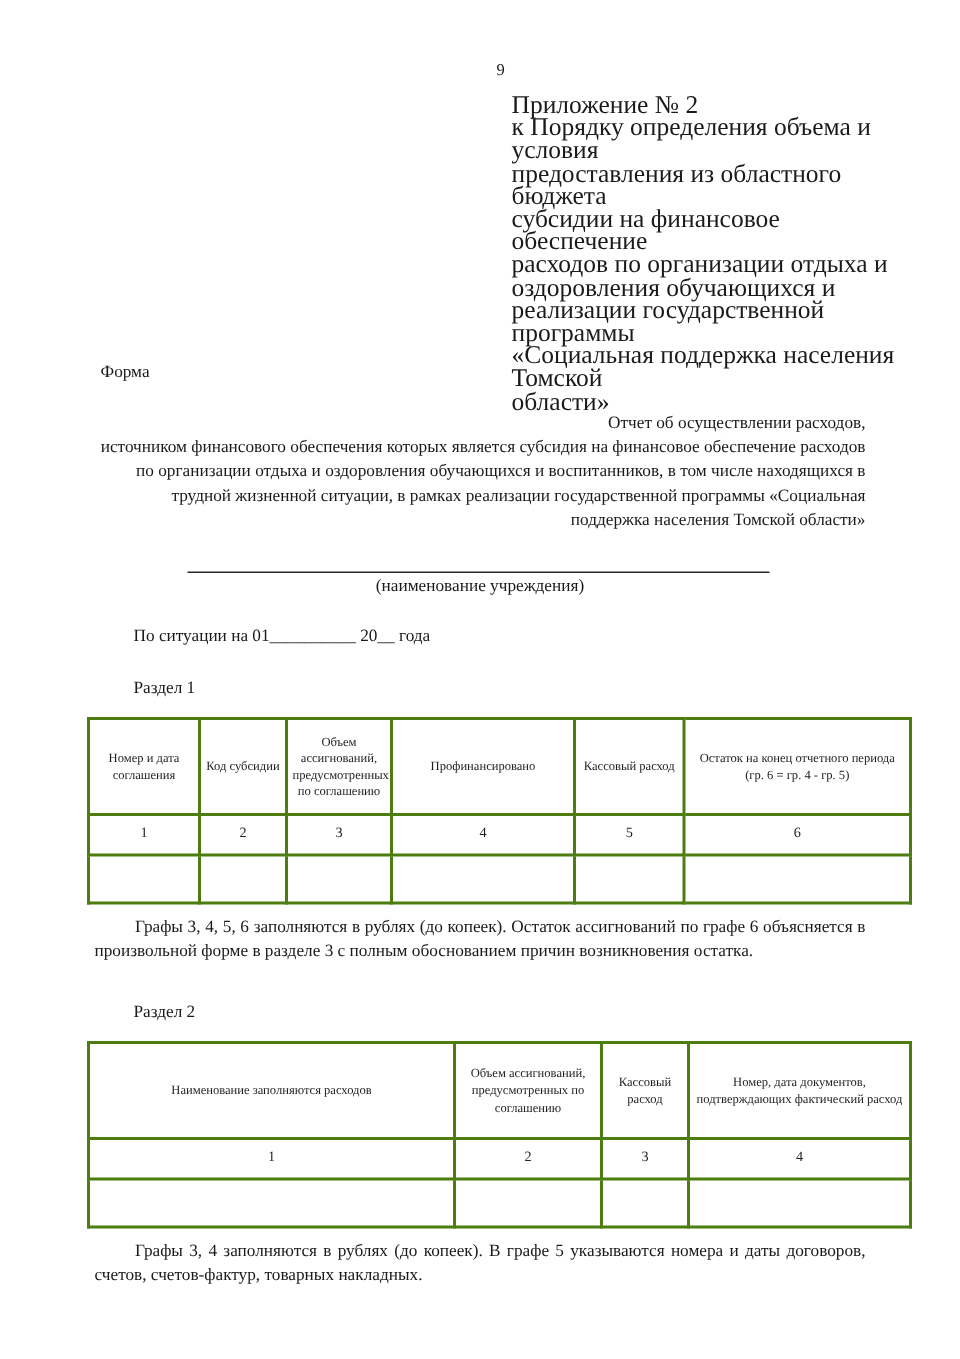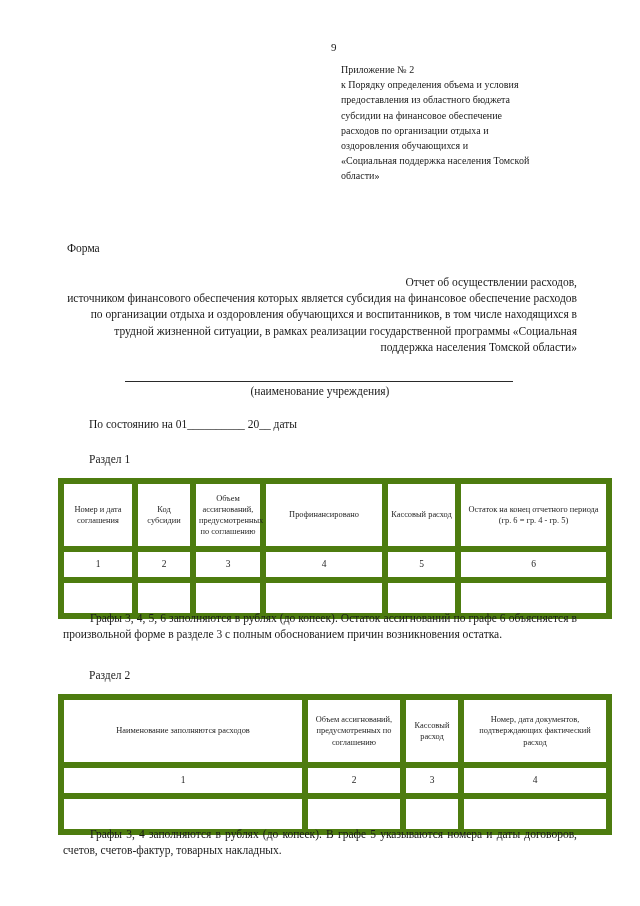--- a/index.html
+++ b/index.html
@@ -31,21 +31,21 @@
     font-size: 11px;
     line-height: 13px;
   }
 
   
   .approval-block {
     position: absolute;
     left: 341px;
     top: 62px;
     width: 266px;
-    font-size: 10px;
+    font-size: 17px;
     line-height: 15.2px;
     text-align: left;
   }
   .approval-block div { white-space: pre-wrap; }
 
   
   .forma-label {
     position: absolute;
     left: 67px;
     top: 241px;
@@ -103,21 +103,21 @@
 
   
   table.doc-table {
     position: absolute;
     border-collapse: collapse;
     table-layout: fixed;
     font-size: 8.4px;
     color: #1f1f1f;
   }
   table.doc-table td {
-    border: 6px solid #4d7c0f;
+    border: 2px solid #4d7c0f;
     text-align: center;
     vertical-align: middle;
     padding: 2px 3px;
     line-height: 11.2px;
   }
   td.hdr { height: 58px; }
   td.numrow { height: 21px; font-size: 9.5px; }
   td.blankrow { height: 26px; }
 
   #table-section-1 { left: 58px; top: 478px; width: 548px; }
@@ -144,33 +144,34 @@
 
   <div class="page-number">9</div>
 
   <div class="approval-block">
     <div>Приложение № 2</div>
     <div>к Порядку определения объема и условия</div>
     <div>предоставления из областного бюджета</div>
     <div>субсидии на финансовое обеспечение</div>
     <div>расходов по организации отдыха и</div>
     <div>оздоровления обучающихся и</div>
+    <div>реализации государственной программы</div>
     <div>«Социальная поддержка населения Томской</div>
     <div>области»</div>
   </div>
 
   <div class="forma-label">Форма</div>
 
   <div class="doc-title" style="white-space: pre-wrap;">Отчет об осуществлении расходов,
 источником финансового обеспечения которых является субсидия на финансовое обеспечение расходов по организации отдыха и оздоровления обучающихся и воспитанников, в том числе находящихся в трудной жизненной ситуации, в рамках реализации государственной программы «Социальная поддержка населения Томской области»</div>
 
   <div class="inst-rule"></div>
   <div class="inst-caption">(наименование учреждения)</div>
 
-  <div class="status-line">По состоянию на 01__________ 20__ даты</div>
+  <div class="status-line">По ситуации на 01__________ 20__ года</div>
 
   <div class="section-label section-1">Раздел 1</div>
 
   <table class="doc-table" id="table-section-1">
     <colgroup>
       <col style="width:74px">
         <col style="width:58px">
         <col style="width:70px">
       <col style="width:122px">
         <col style="width:73px">

